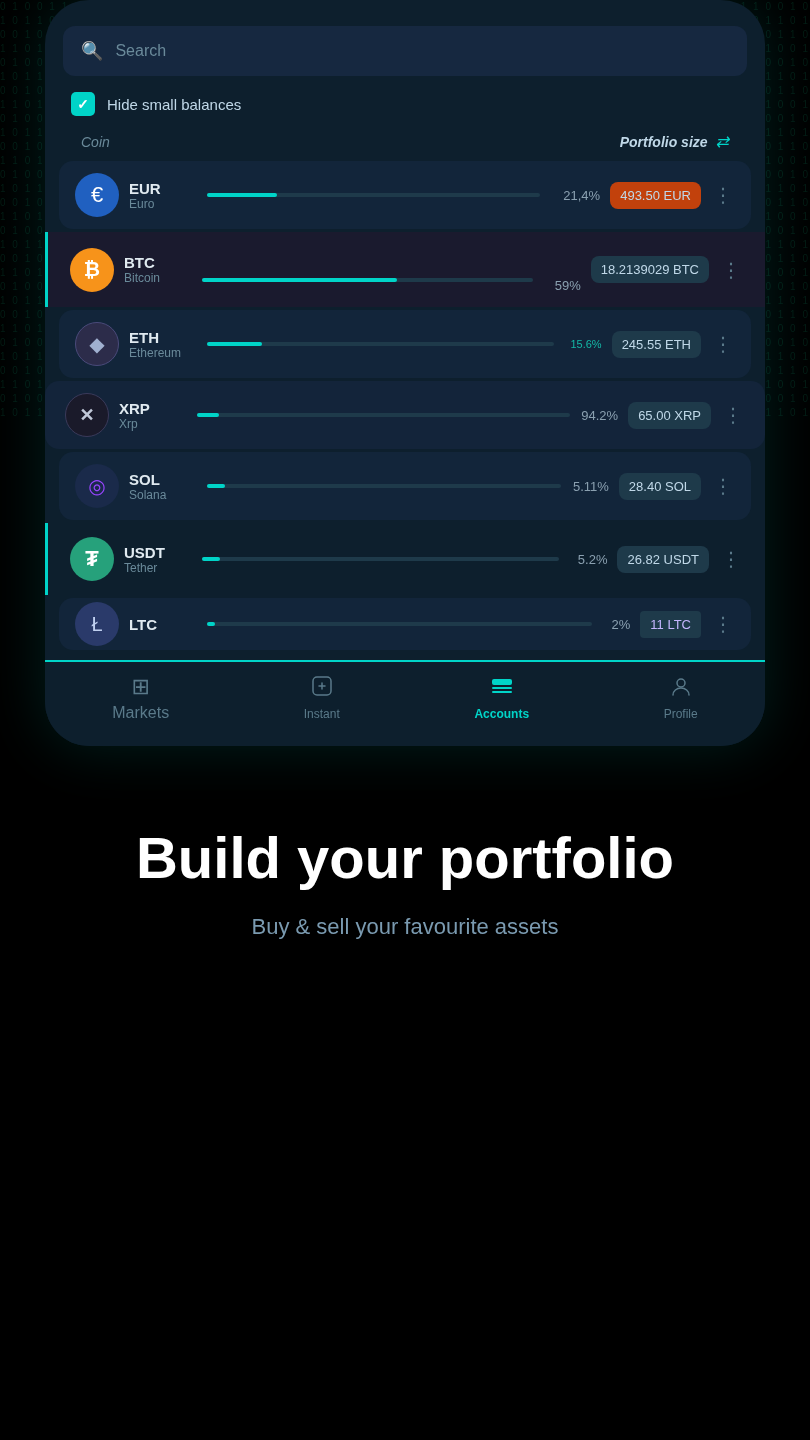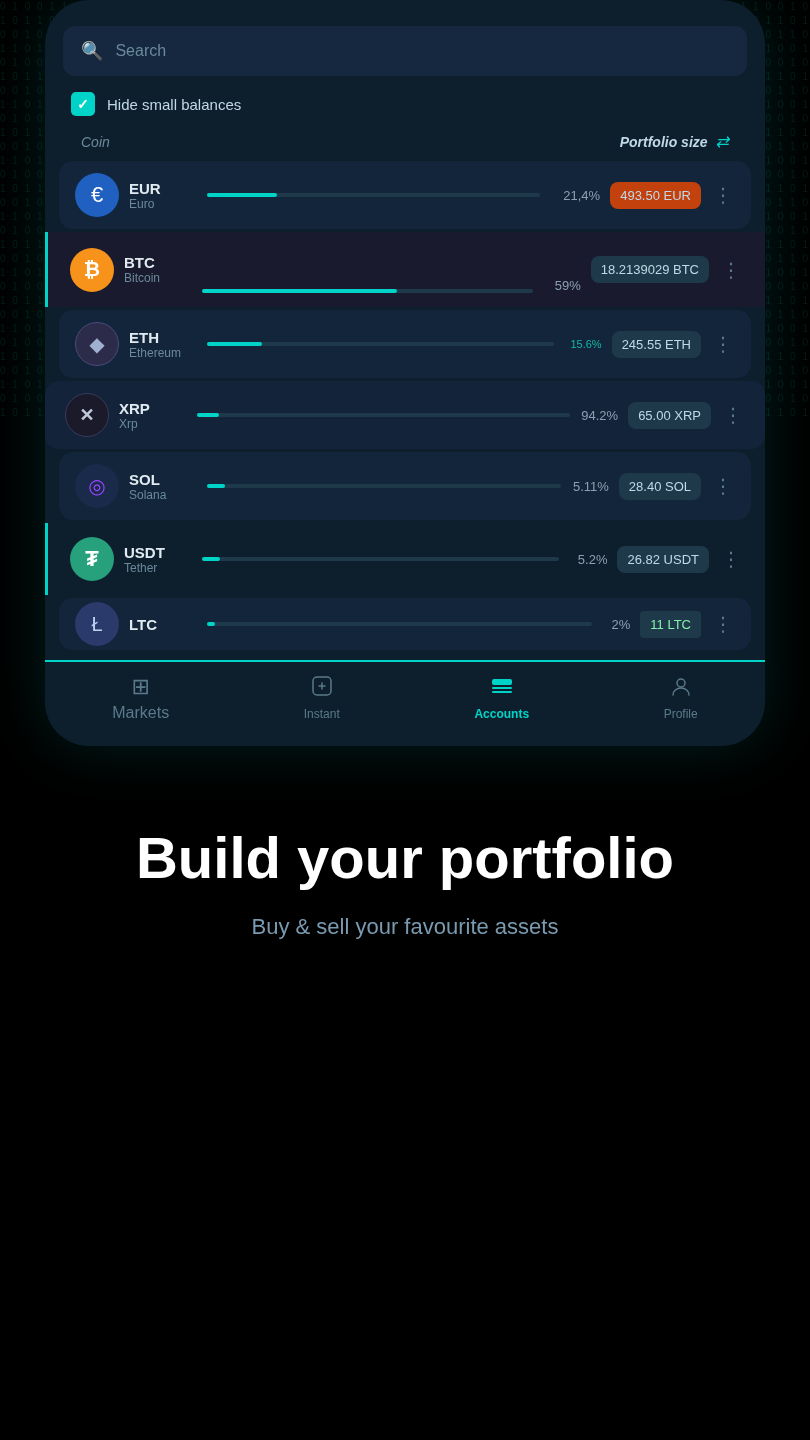--- a/index.html
+++ b/index.html
@@ -73,21 +73,21 @@
         <div style="background:#c2410c;border-radius:8px;padding:6px 10px;color:#c0d8e8;font-size:13px;font-weight:500;white-space:nowrap;">493.50 EUR</div>
         <span style="color:#5a7a8a;font-size:20px;padding:0 2px;">⋮</span>
       </div>
 
       <div style="display:flex;align-items:center;background:#1a1a2e;padding:14px 22px;margin:3px 0;gap:10px;border-left:3px solid #00d4c8;">
         <div style="width:44px;height:44px;border-radius:50%;background:#f7931a;display:flex;align-items:center;justify-content:center;font-size:20px;color:#fff;flex-shrink:0;font-weight:bold;">₿</div>
         <div style="min-width:68px;">
           <div style="color:#e0eaf0;font-size:15px;font-weight:600;">BTC</div>
           <div style="color:#6a8a9a;font-size:12px;">Bitcoin</div>
         </div>
-        <div style="flex:1;display:flex;align-items:flex-end;gap:8px;margin-top:32px;">
+        <div style="flex:1;display:flex;align-items:flex-start;gap:8px;margin-top:32px;">
           <div style="flex:1;height:4px;background:#1e3a4a;border-radius:2px;">
             <div style="width:59%;height:100%;background:#00d4c8;border-radius:2px;"></div>
           </div>
           <span style="color:#8aa0b0;font-size:13px;min-width:40px;text-align:right;">59%</span>
         </div>
         <div style="background:#1e3a4a;border-radius:8px;padding:6px 10px;color:#c0d8e8;font-size:13px;font-weight:500;white-space:nowrap;">18.2139029 BTC</div>
         <span style="color:#5a7a8a;font-size:20px;padding:0 2px;">⋮</span>
       </div>
 
       <div style="display:flex;align-items:center;background:#12253a;border-radius:14px;padding:12px 16px;margin:3px 14px;gap:10px;">
@@ -158,21 +158,21 @@
         <div style="width:44px;height:44px;border-radius:50%;background:#2a3a6a;display:flex;align-items:center;justify-content:center;font-size:20px;color:#c0d0f0;flex-shrink:0;">Ł</div>
         <div style="min-width:68px;">
           <div style="color:#e0eaf0;font-size:15px;font-weight:600;">LTC</div>
         </div>
         <div style="flex:1;display:flex;align-items:center;gap:8px;">
           <div style="flex:1;height:4px;background:#1e3a4a;border-radius:2px;">
             <div style="width:2%;height:100%;background:#00d4c8;border-radius:2px;"></div>
           </div>
           <span style="color:#8aa0b0;font-size:13px;min-width:30px;text-align:right;">2%</span>
         </div>
-        <div style="background:#1e3a4a;border-radius:4px;padding:6px 10px;color:#86efac;font-size:13px;font-weight:500;white-space:nowrap;">11 LTC</div>
+        <div style="background:#1e3a4a;border-radius:4px;padding:6px 10px;color:#c4b5fd;font-size:13px;font-weight:500;white-space:nowrap;">11 LTC</div>
         <span style="color:#5a7a8a;font-size:20px;padding:0 2px;">⋮</span>
       </div>
 
     </div>
 
     <div style="display:flex;justify-content:space-around;align-items:center;background:#0d1f2d;border-top:2px solid #00d4c8;padding:12px 0 24px;margin-top:10px;">
 
       <div style="display:flex;flex-direction:column;align-items:center;gap:4px;cursor:pointer;">
         <span style="font-size:22px;color:#5a7a8a;">⊞</span>
         <span style="font-size:16px;color:#5a7a8a;">Markets</span>

